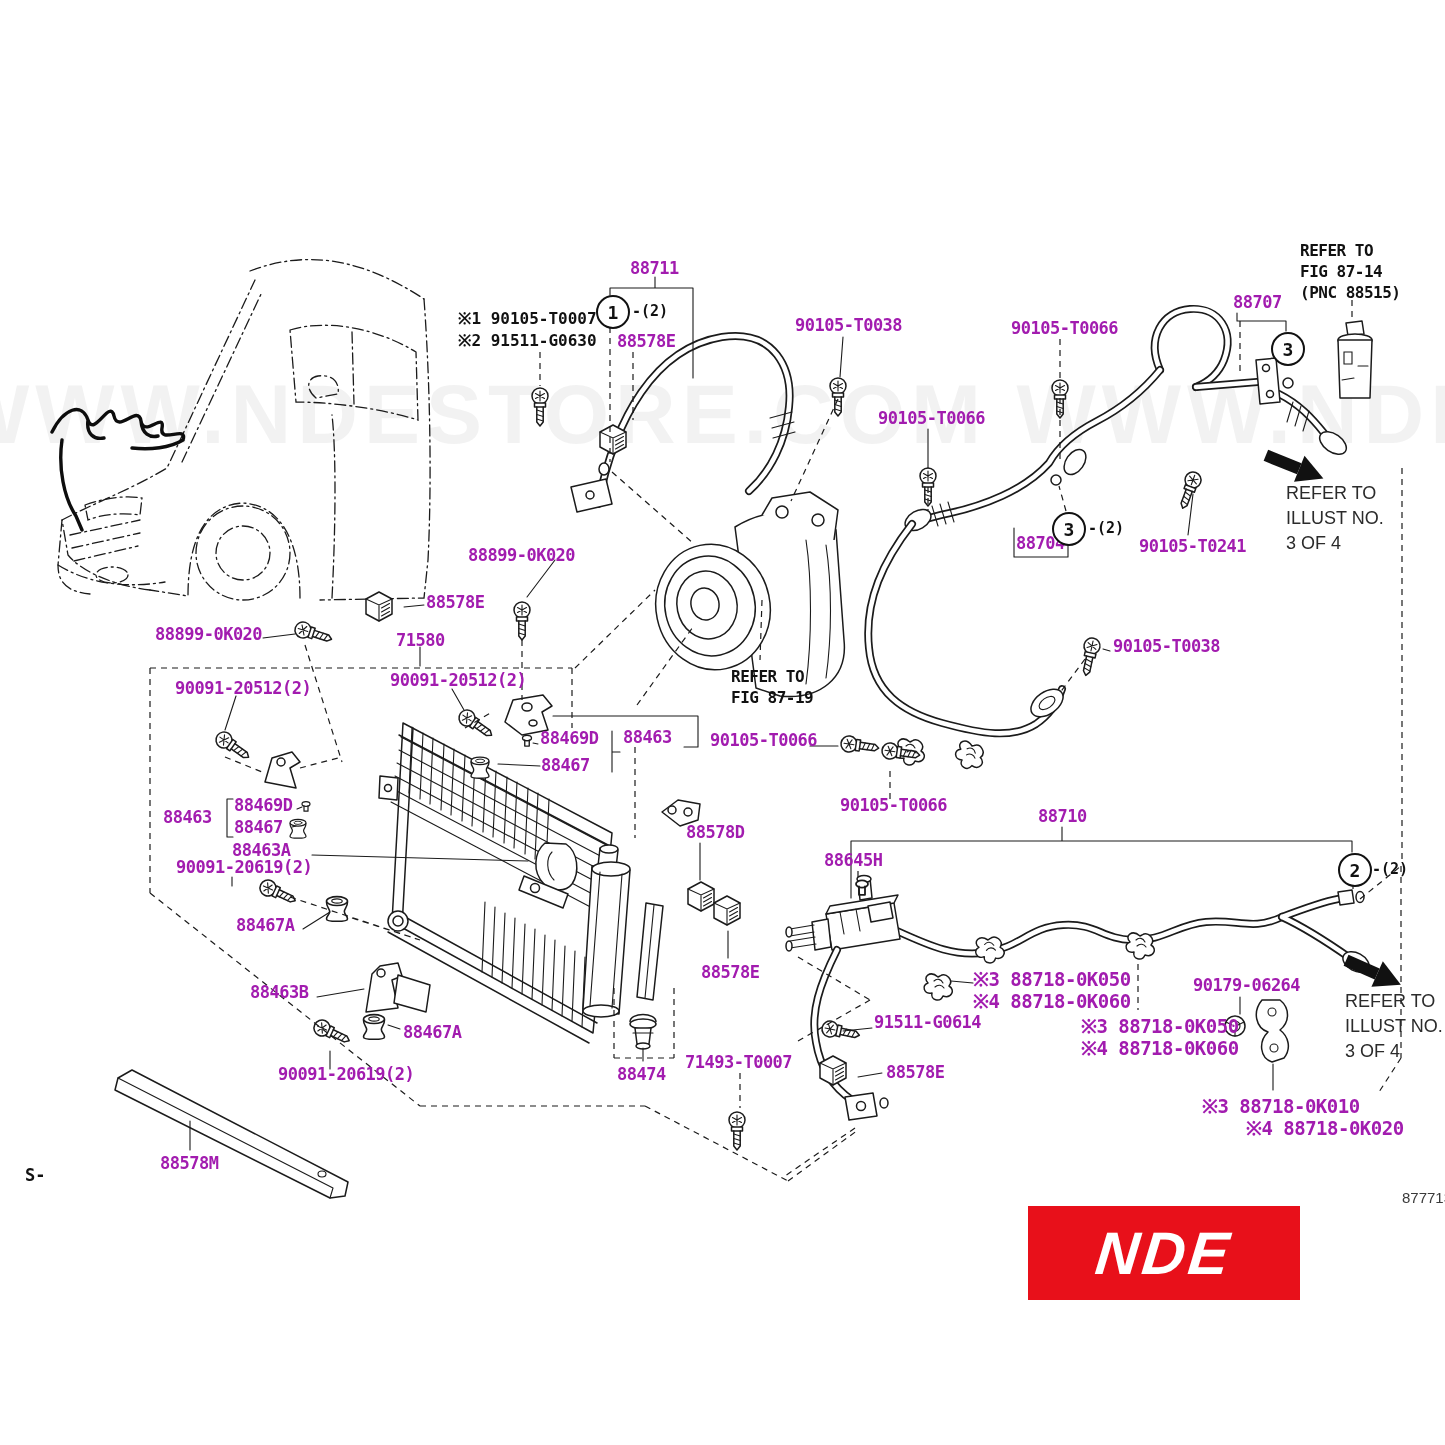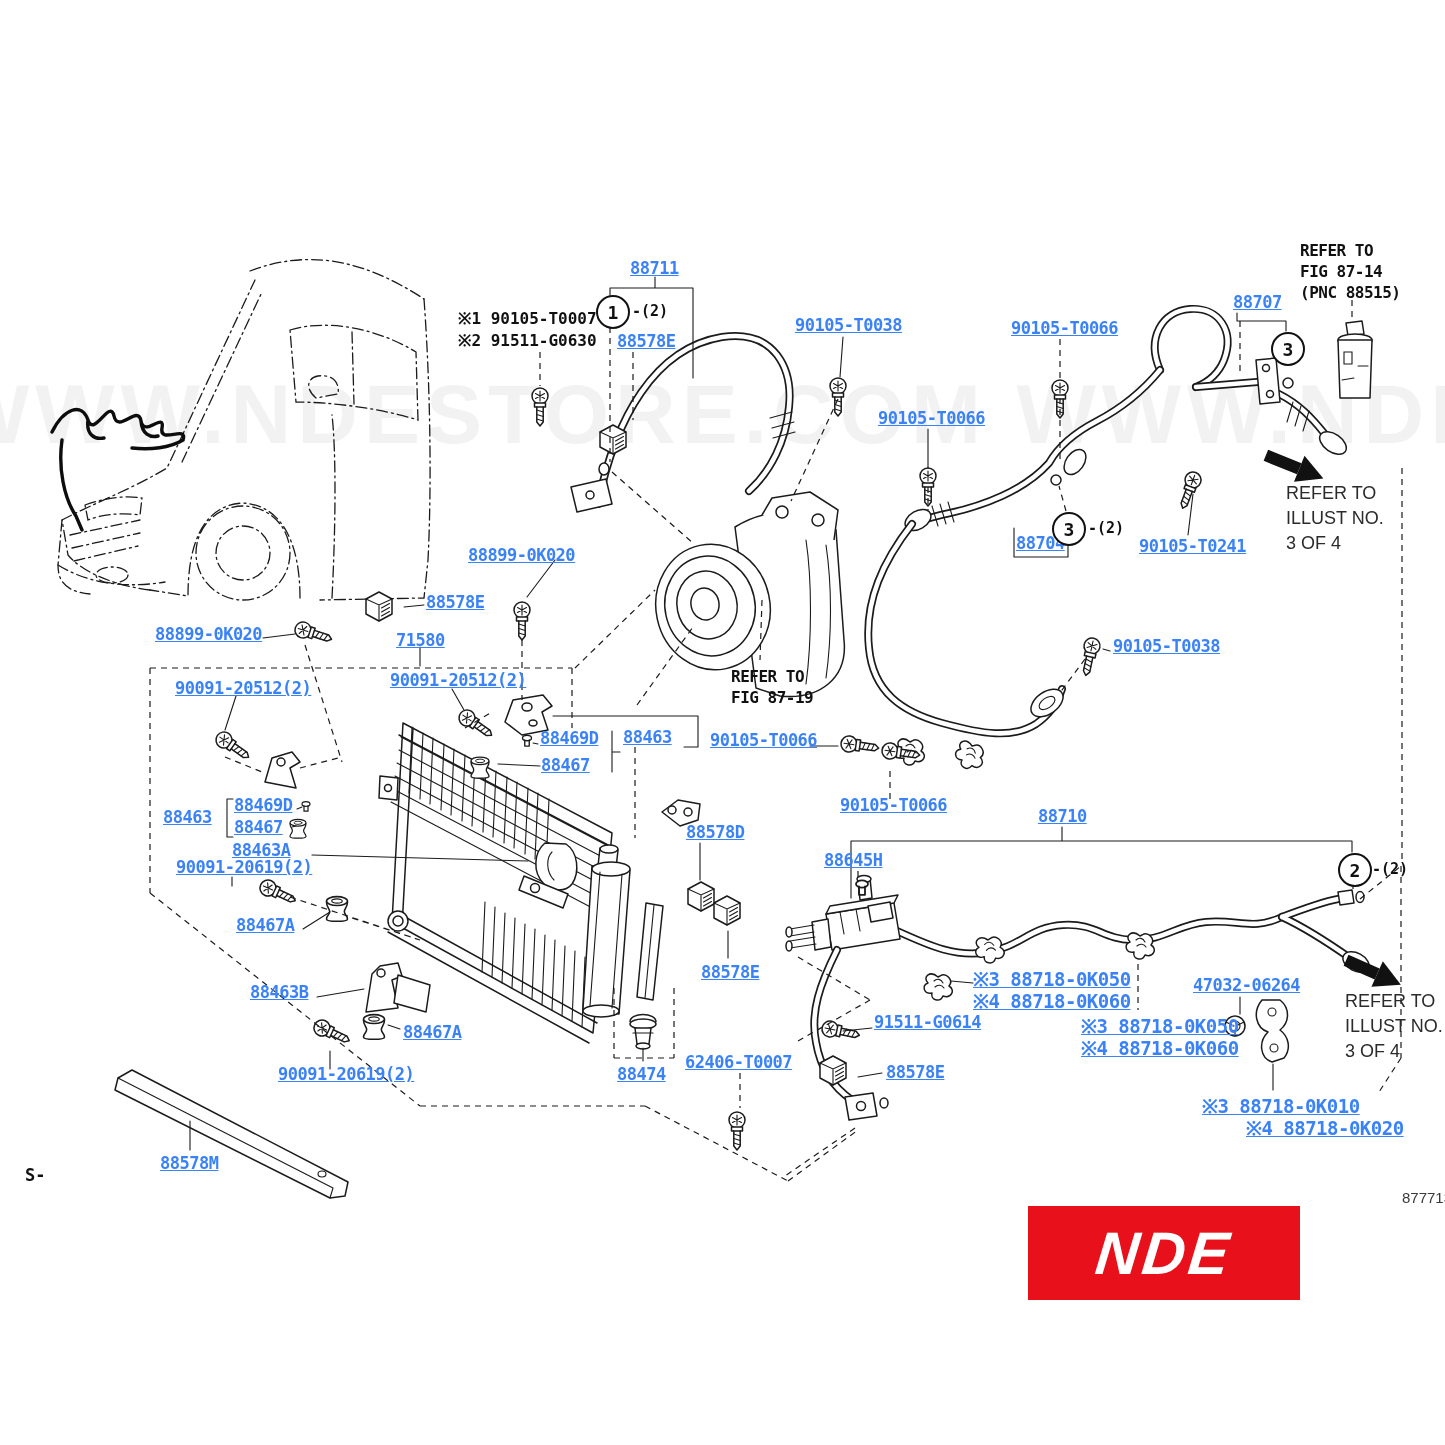--- a/index.html
+++ b/index.html
@@ -9,21 +9,21 @@
   .s  {stroke:#1b1b1b;stroke-width:1.5;fill:none;stroke-linejoin:round;stroke-linecap:round;}
   .sf {stroke:#1b1b1b;stroke-width:1.5;fill:#fff;stroke-linejoin:round;}
   .thin{stroke:#1b1b1b;stroke-width:1.1;fill:none;stroke-linecap:round;}
   .dash{stroke:#1b1b1b;stroke-width:1.2;fill:none;stroke-dasharray:6 5;}
   .dd {stroke:#1b1b1b;stroke-width:1.3;fill:none;stroke-dasharray:11 4 2 4;stroke-linecap:round;}
   .po {stroke:#1b1b1b;stroke-width:8;fill:none;stroke-linecap:round;}
   .pi {stroke:#ffffff;stroke-width:4.6;fill:none;stroke-linecap:round;}
   .bold{stroke:#0d0d0d;stroke-width:3.4;fill:none;stroke-linecap:round;}
   .blk{fill:#111;stroke:none;}
   .lbl{position:absolute;font:bold 17px/1.15 "DejaVu Sans Mono",monospace;letter-spacing:-0.5px;
-       white-space:nowrap;color:#3b82f6;text-decoration:underline;}
+       white-space:nowrap;color:#a21caf;}
   .lbl.sm{font-size:19px;}
   .legend{position:absolute;left:462px;top:213px;font:bold 15.5px/1.36 "DejaVu Sans Mono",monospace;}
   .legend2{position:absolute;left:458px;top:308px;font:bold 16px/1.38 "DejaVu Sans Mono",monospace;}
   .co{position:absolute;width:30px;height:30px;border:2.4px solid #111;border-radius:50%;
       display:flex;align-items:center;justify-content:center;background:#fff;
       font:bold 18px "DejaVu Sans Mono",monospace;}
   .qty{position:absolute;font:bold 15px "DejaVu Sans Mono",monospace;}
   .refmono{position:absolute;font:bold 16px/1.32 "DejaVu Sans Mono",monospace;letter-spacing:-0.5px;white-space:nowrap;}
   .refsans{position:absolute;font:400 18px/1.38 "Liberation Sans",sans-serif;color:#2b2b2b;white-space:nowrap;}
   .watermark{position:absolute;left:-50px;top:366px;font:bold 84px "Liberation Sans",sans-serif;
@@ -383,33 +383,33 @@
   <div class="lbl" style="left:232px;top:841px">88463A</div>
   <div class="lbl" style="left:176px;top:858px">90091-20619(2)</div>
   <div class="lbl" style="left:236px;top:916px">88467A</div>
   <div class="lbl" style="left:250px;top:983px">88463B</div>
   <div class="lbl" style="left:403px;top:1023px">88467A</div>
   <div class="lbl" style="left:278px;top:1065px">90091-20619(2)</div>
   <div class="lbl" style="left:617px;top:1065px">88474</div>
   <div class="lbl" style="left:160px;top:1154px">88578M</div>
   <div class="lbl" style="left:686px;top:823px">88578D</div>
   <div class="lbl" style="left:701px;top:963px">88578E</div>
-  <div class="lbl" style="left:685px;top:1053px">62406-T0007</div>
+  <div class="lbl" style="left:685px;top:1053px">71493-T0007</div>
   <div class="lbl" style="left:886px;top:1063px">88578E</div>
   <div class="lbl" style="left:824px;top:851px">88645H</div>
   <div class="lbl" style="left:874px;top:1013px">91511-G0614</div>
   <div class="lbl" style="left:710px;top:731px">90105-T0066</div>
   <div class="lbl" style="left:840px;top:796px">90105-T0066</div>
   <div class="lbl" style="left:1113px;top:637px">90105-T0038</div>
   <div class="lbl" style="left:1038px;top:807px">88710</div>
   <div class="lbl sm" style="left:973px;top:969px">※3 88718-0K050</div>
   <div class="lbl sm" style="left:973px;top:991px">※4 88718-0K060</div>
   <div class="lbl sm" style="left:1081px;top:1016px">※3 88718-0K050</div>
   <div class="lbl sm" style="left:1081px;top:1038px">※4 88718-0K060</div>
-  <div class="lbl" style="left:1193px;top:976px">47032-06264</div>
+  <div class="lbl" style="left:1193px;top:976px">90179-06264</div>
   <div class="lbl sm" style="left:1202px;top:1096px">※3 88718-0K010</div>
   <div class="lbl sm" style="left:1246px;top:1118px">※4 88718-0K020</div>
 
   <div class="co" style="left:596px;top:295px">
       <span>1</span>
     </div>
   <div class="qty" style="left:632px;top:302px">-(2)</div>
   <div class="co" style="left:1271px;top:332px">
       <span>3</span>
     </div>

